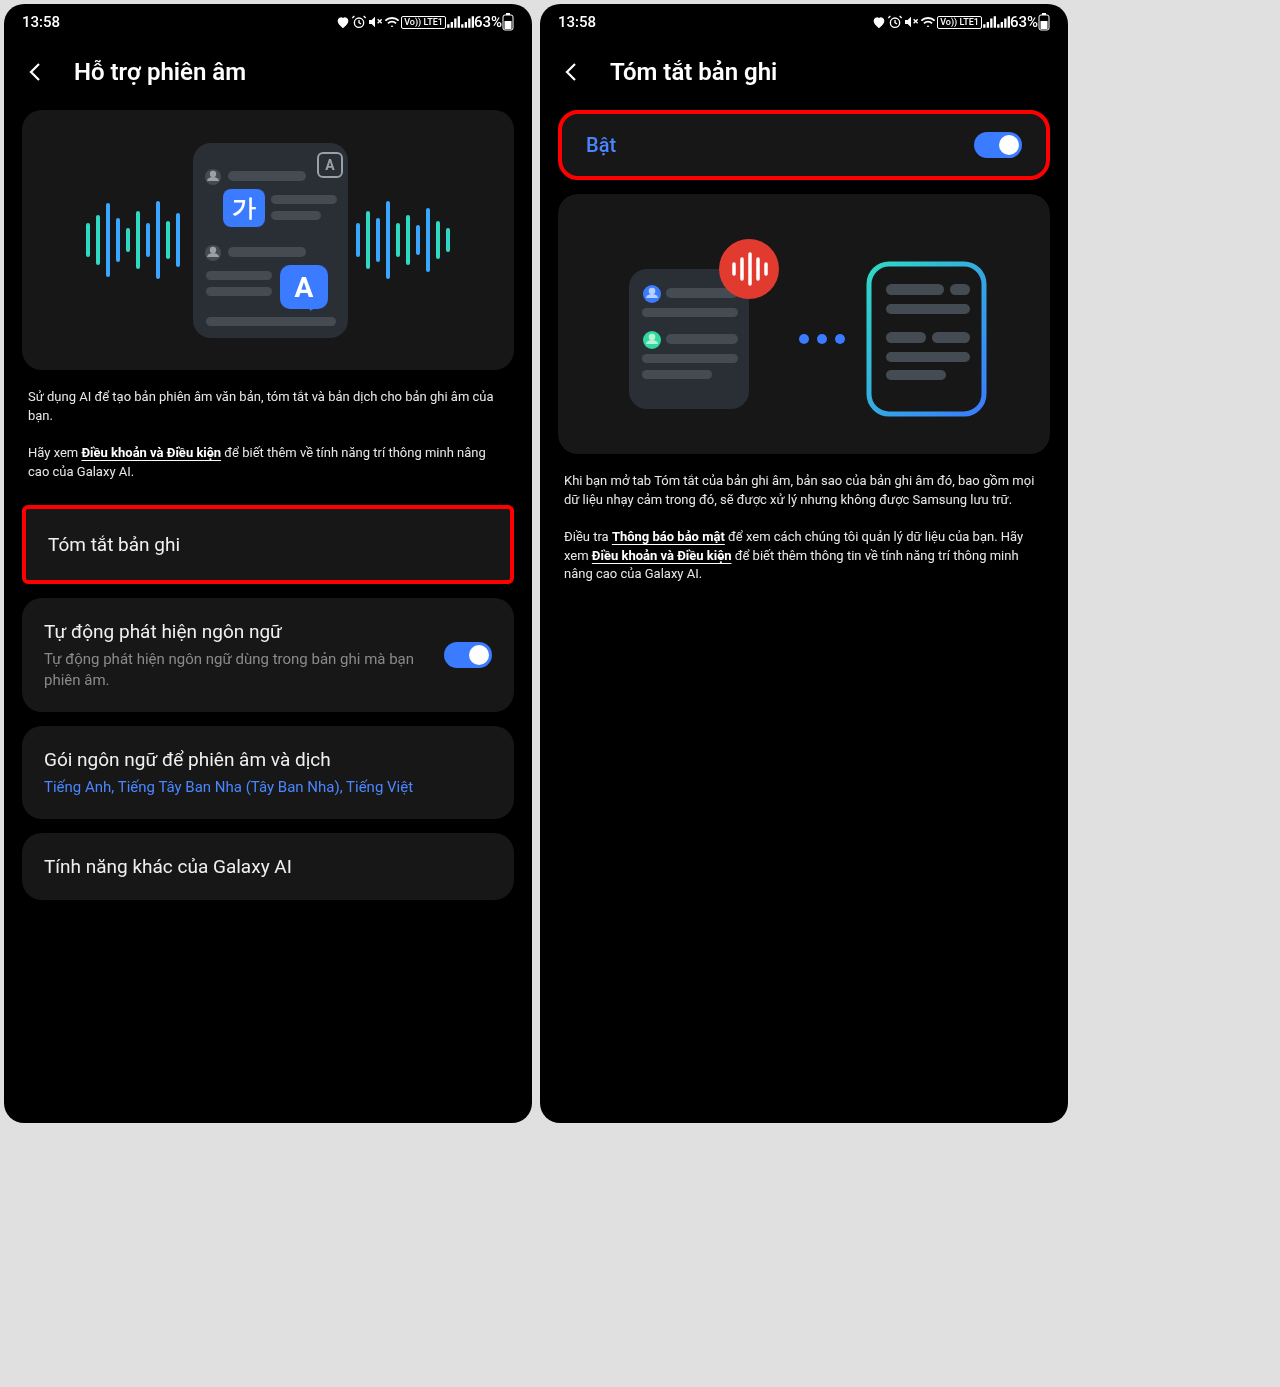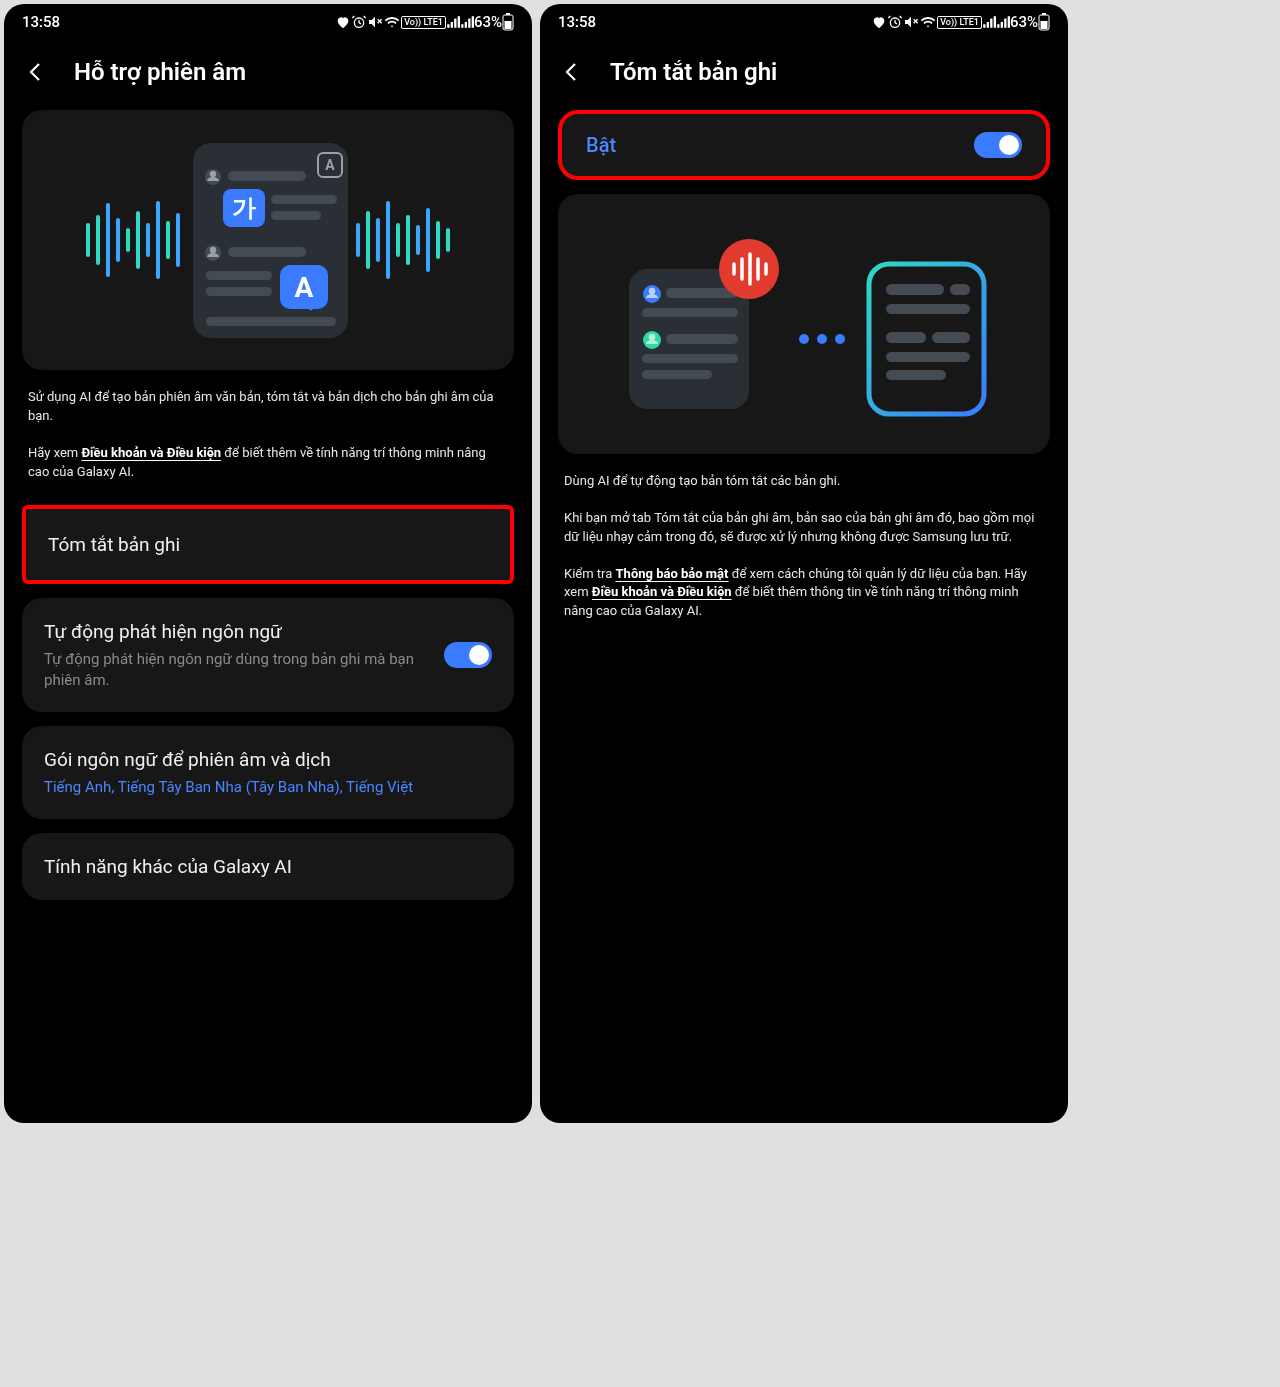--- a/index.html
+++ b/index.html
@@ -358,20 +358,19 @@
         <rect x="356" y="70" width="20" height="11" rx="5.5" fill="#454b53"></rect>
         <rect x="292" y="90" width="84" height="10" rx="5" fill="#454b53"></rect>
         <rect x="292" y="118" width="40" height="11" rx="5.5" fill="#454b53"></rect>
         <rect x="338" y="118" width="38" height="11" rx="5.5" fill="#454b53"></rect>
         <rect x="292" y="138" width="84" height="10" rx="5" fill="#454b53"></rect>
         <rect x="292" y="156" width="60" height="10" rx="5" fill="#454b53"></rect>
       </svg>
     </div>
 
     <div class="textgroup">
-      <p>Dùng AI để tự động tạo bản tóm tắt các bản ghi.</p>
       <p>Khi bạn mở tab Tóm tắt của bản ghi âm, bản sao của bản ghi âm đó, bao gồm mọi dữ liệu nhạy cảm trong đó, sẽ được xử lý nhưng không được Samsung lưu trữ.</p>
       <p>
-        <span>Kiểm tra </span><span class="link">Thông báo bảo mật</span><span> để xem cách chúng tôi quản lý dữ liệu của bạn. Hãy xem </span><span class="link">Điều khoản và Điều kiện</span><span> để biết thêm thông tin về tính năng trí thông minh nâng cao của Galaxy AI.</span>
+        <span>Điều tra </span><span class="link">Thông báo bảo mật</span><span> để xem cách chúng tôi quản lý dữ liệu của bạn. Hãy xem </span><span class="link">Điều khoản và Điều kiện</span><span> để biết thêm thông tin về tính năng trí thông minh nâng cao của Galaxy AI.</span>
       </p>
     </div>
   </div>
 </div>
 
 </body></html>

